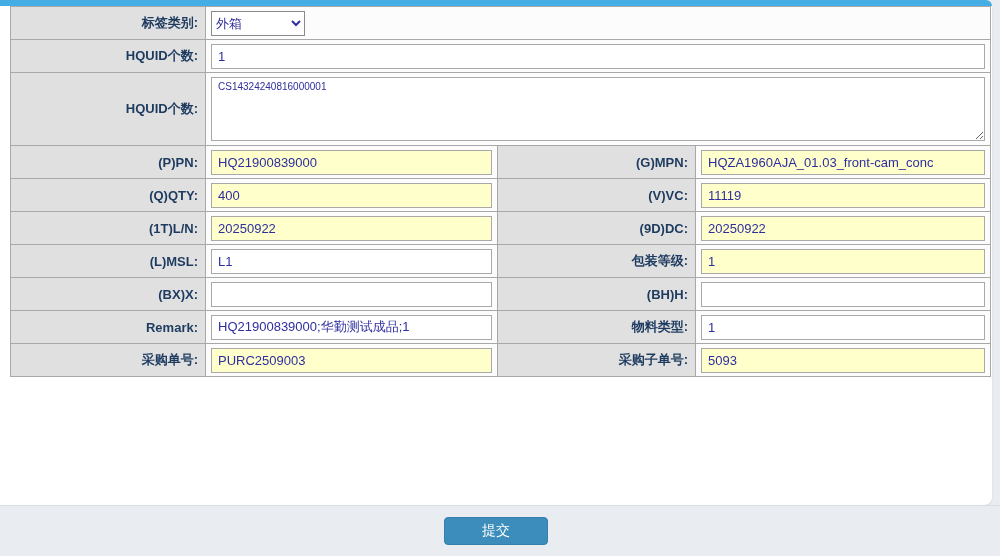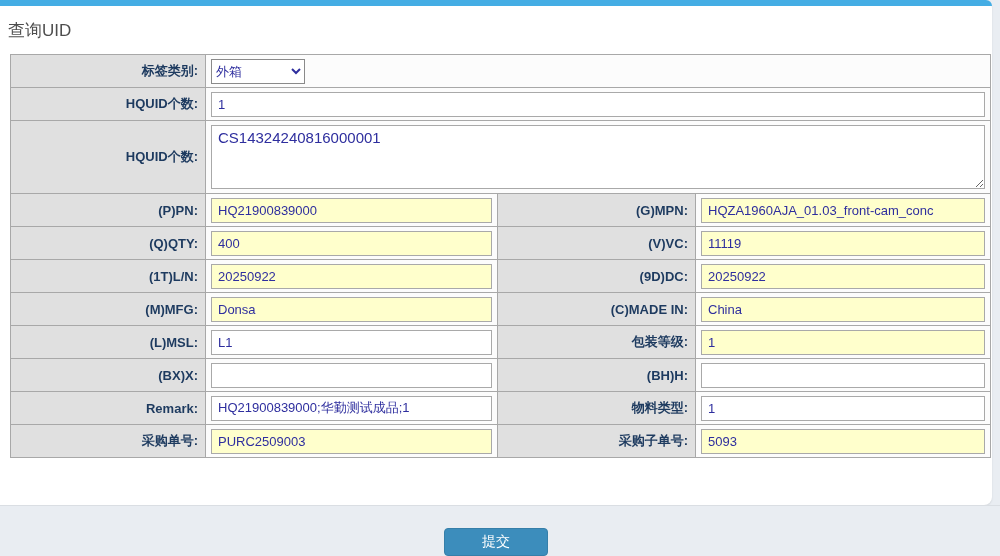--- a/index.html
+++ b/index.html
@@ -71,30 +71,30 @@
     color: #2e2e9e;
     font-size: 13px;
     background: #ffffff;
     font-family: "Liberation Sans", sans-serif;
   }
   textarea.field {
     display: block;
     width: 100%; height: 64px;
     border: 1px solid #a9a9a9;
     color: #2e2e9e;
-    font-size: 15px;
+    font-size: 10px;
     padding: 3px 6px;
     resize: both;
     background: #ffffff;
     font-family: "Liberation Sans", sans-serif;
   }
   .footer {
     position: absolute; left: 0; top: 505px;
     width: 992px; height: 51px;
-    display: flex; align-items: flex-end; justify-content: center;
+    display: flex; align-items: center; justify-content: center;
   }
   .footer-bg {
     position: absolute; left: 0; top: 505px;
     width: 1000px; height: 51px;
     background: #e9edf2;
     border-top: 1px solid #dadee3;
   }
   button.submit {
     color: #ffffff;
     border: 1px solid #367fa9;
@@ -105,21 +105,20 @@
     cursor: pointer;
     font-family: "Liberation Sans", sans-serif;
     position: relative;
   }
 </style>
 </head>
 <body>
 
 <div class="card">
   <div class="topbar" style="background: rgb(68, 173, 228);"></div>
-  <div class="page-title">查询UID</div>
   <table class="uid-form">
     <colgroup>
       <col style="width:195px">
         <col style="width:292px">
         <col style="width:198px">
         <col style="width:295px">
     </colgroup>
     <tbody id="form-body">
         <tr>
           <td class="lbl">标签类别:</td>
@@ -147,26 +146,20 @@
           <td class="lbl">(V)VC:</td>
           <td class="val"><input type="text" class="field yellow" value="11119" style=""></td>
         </tr>
         <tr>
           <td class="lbl">(1T)L/N:</td>
           <td class="val"><input type="text" class="field yellow" value="20250922" style=""></td>
           <td class="lbl">(9D)DC:</td>
           <td class="val"><input type="text" class="field yellow" value="20250922" style=""></td>
         </tr>
         <tr>
-          <td class="lbl">(M)MFG:</td>
-          <td class="val"><input type="text" class="field yellow" value="Donsa" style=""></td>
-          <td class="lbl">(C)MADE IN:</td>
-          <td class="val"><input type="text" class="field yellow" value="China" style=""></td>
-        </tr>
-        <tr>
           <td class="lbl">(L)MSL:</td>
           <td class="val"><input type="text" class="field" value="L1" style=""></td>
           <td class="lbl">包装等级:</td>
           <td class="val"><input type="text" class="field yellow" value="1" style=""></td>
         </tr>
         <tr>
           <td class="lbl">(BX)X:</td>
           <td class="val"><input type="text" class="field" style=""></td>
           <td class="lbl">(BH)H:</td>
           <td class="val"><input type="text" class="field" style=""></td>

